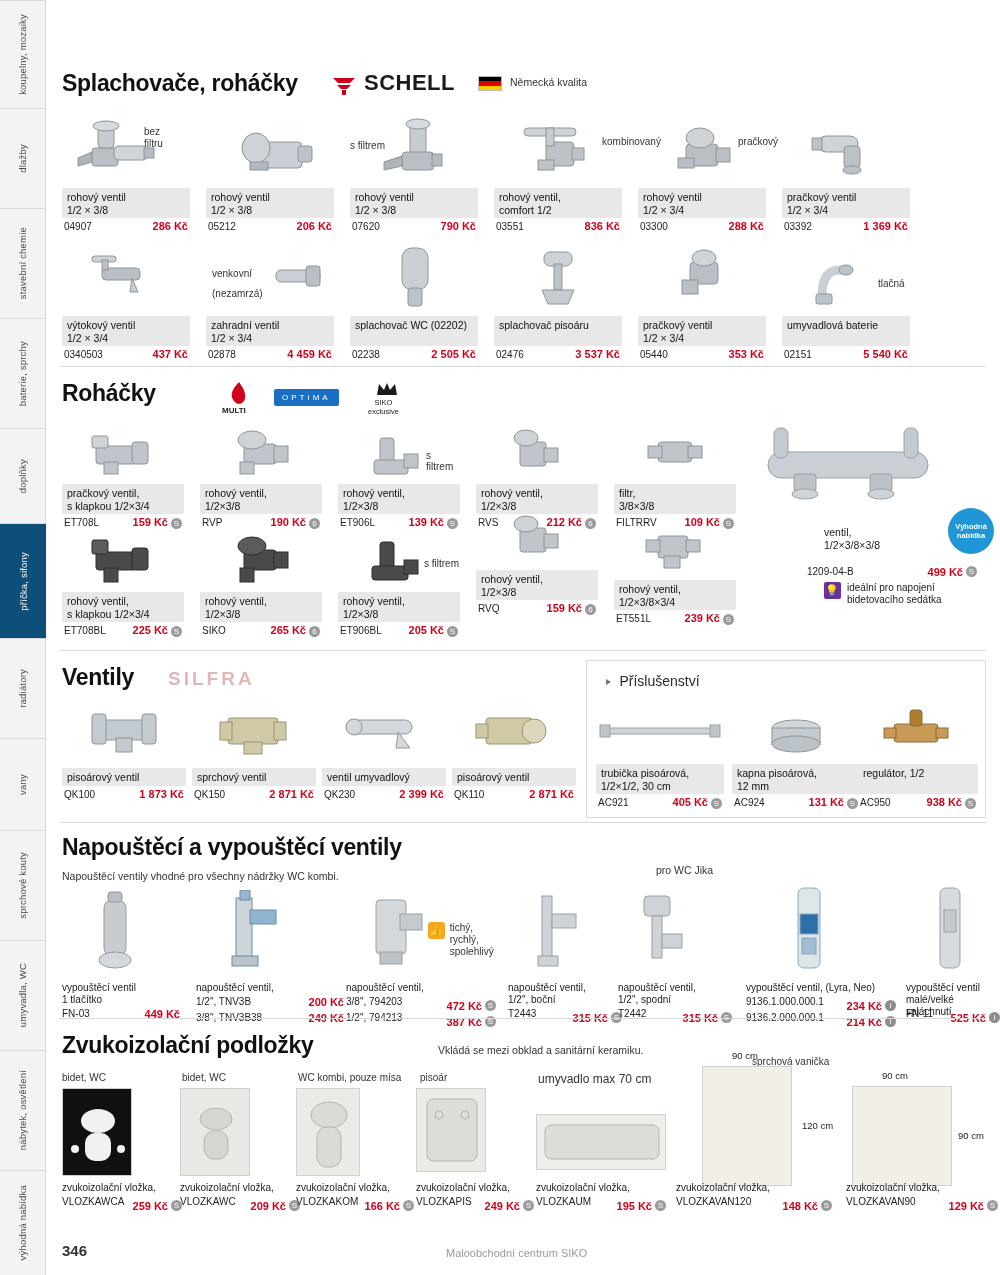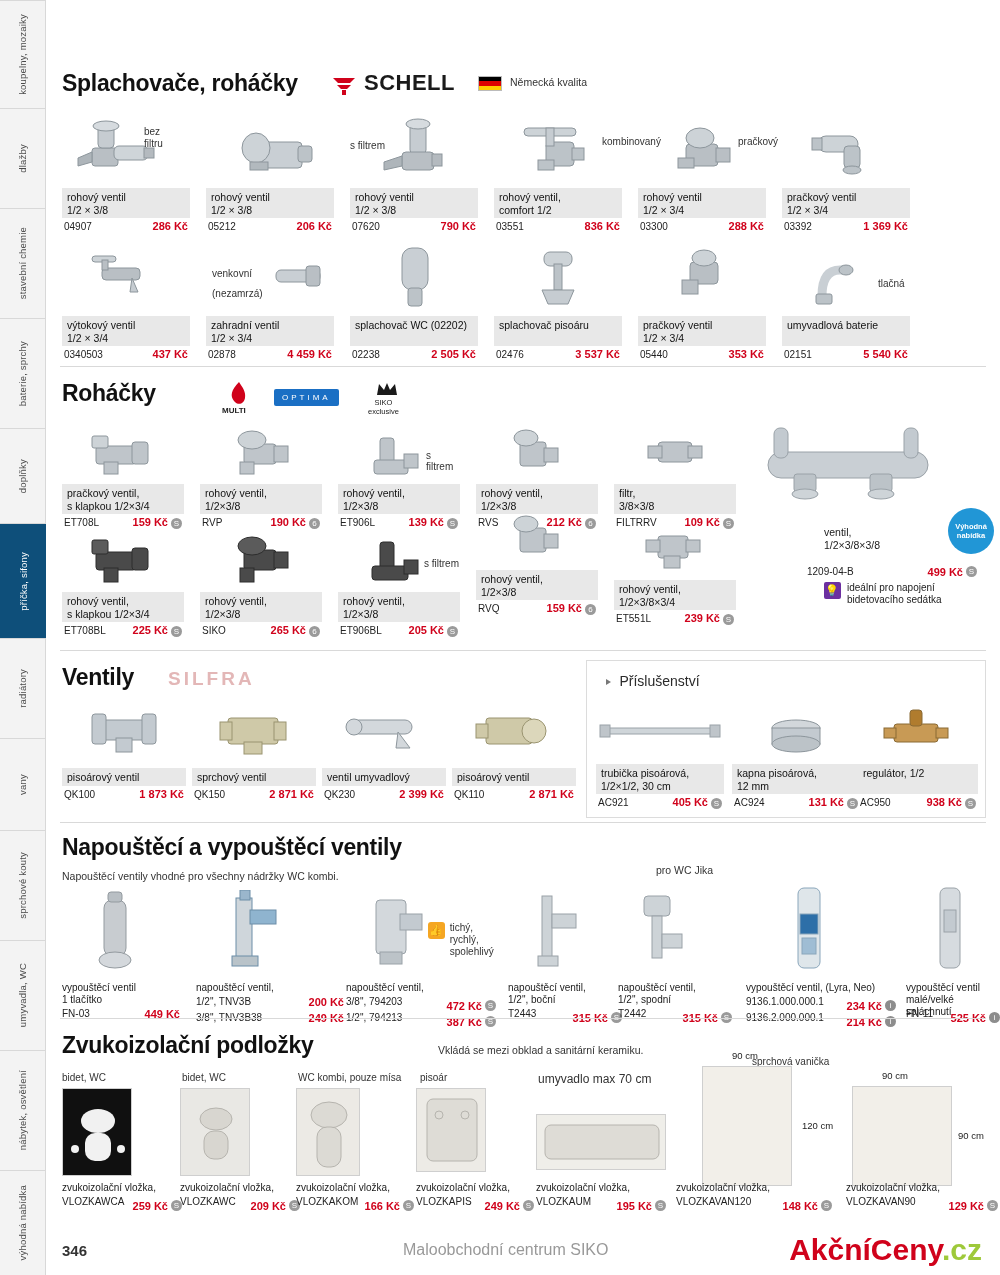--- a/index.html
+++ b/index.html
@@ -53,21 +53,21 @@
   .optima { background:#1a6fc4; color:#fff; font-size:8px; letter-spacing:3px;
      padding:4px 8px; border-radius:2px; display:inline-block; }
   .siko-ex { font-size:7.5px; text-align:center; color:#222; line-height:9px; }
   .silfra { font-size:19px; letter-spacing:3px; color:#e3b7b7; font-weight:bold; }
   .box { position:absolute; border:1px solid #dcdcdc; }
   .accessory-title { font-size:14px; color:#2a2a2a; }
   .tri { display:inline-block; width:0;height:0;border-left:5px solid #777;
     border-top:3.5px solid transparent;border-bottom:3.5px solid transparent;
     margin-right:4px; vertical-align:middle;}
   .pagenum { position:absolute; left:16px; bottom:16px; font-size:15px; color:#333; font-weight:bold;margin-top:24px;}
-  .footer-center { position:absolute; left:357px; bottom:16px; font-size:16px; color:#999;margin-top:19px; }
+  .footer-center { position:absolute; left:400px; bottom:16px; font-size:11px; color:#999;margin-top:19px; }
   .logo-akcni { position:absolute; right:18px; bottom:8px; font-size:30px; font-weight:bold; color:#d0021b; }
   .logo-akcni .cz { color:#9ec93a; }
   .tag-vyhodna {
     width:46px;height:46px;border-radius:50%;background:#2196d6;color:#fff;
     font-size:7.5px;line-height:9px;text-align:center;display:flex;align-items:center;
     justify-content:center; font-weight:bold;
   }
   .bulb { width:17px;height:17px;background:#6c2fa0;border-radius:2px;color:#fff;
     font-size:11px;text-align:center;line-height:17px;}
   .thumbsup{width:17px;height:17px;background:#f5a623;border-radius:3px;color:#fff;
@@ -966,14 +966,13 @@
 
     <div style="position:absolute;left:800px;top:158px;width:140px;font-size:10px">zvukoizolační vložka,</div>
     <div style="position:absolute;left:800px;top:172px;width:152px;display:flex;justify-content:space-between">
       <span class="code">VLOZKAVAN90</span>
       <span><span class="price">129 Kč</span><span class="badge-circ">S</span></span>
       </div>
   </div>
 
   <div class="pagenum">346</div>
   <div class="footer-center">Maloobchodní centrum SIKO</div>
-  <div class="logo-akcni"><span>AkčníCeny</span><span class="cz">.cz</span></div>
 </div>
 
 </body></html>

